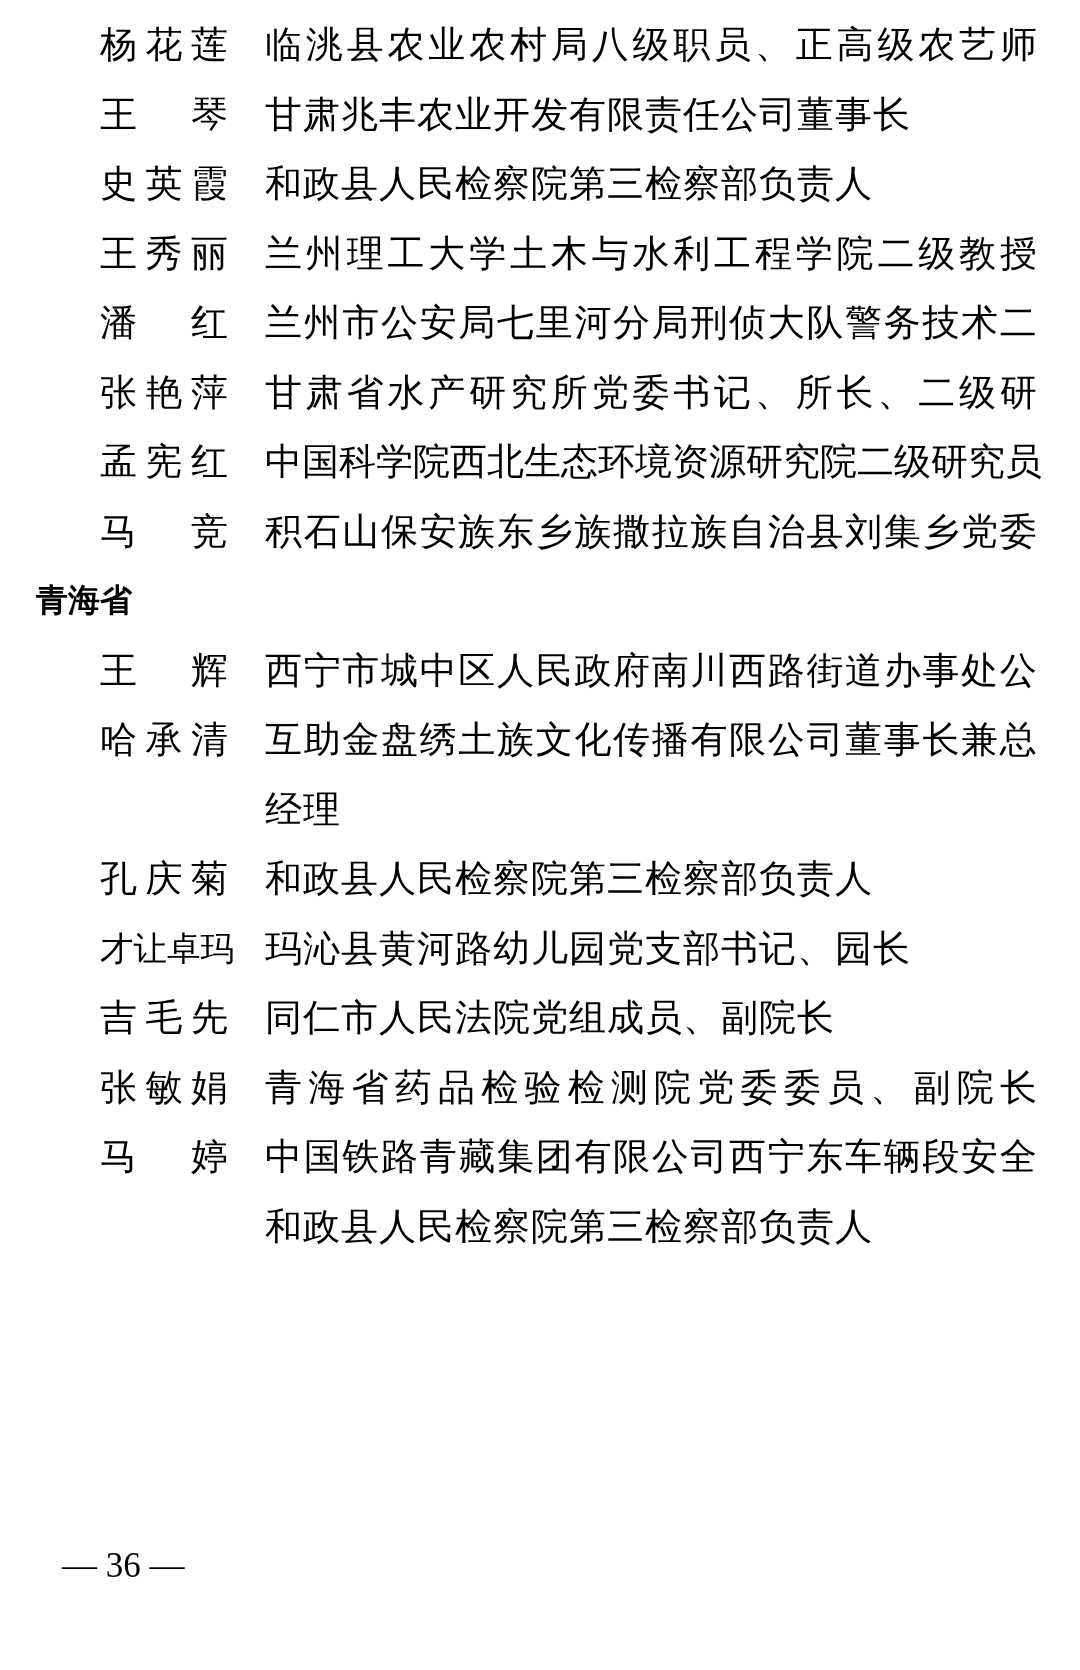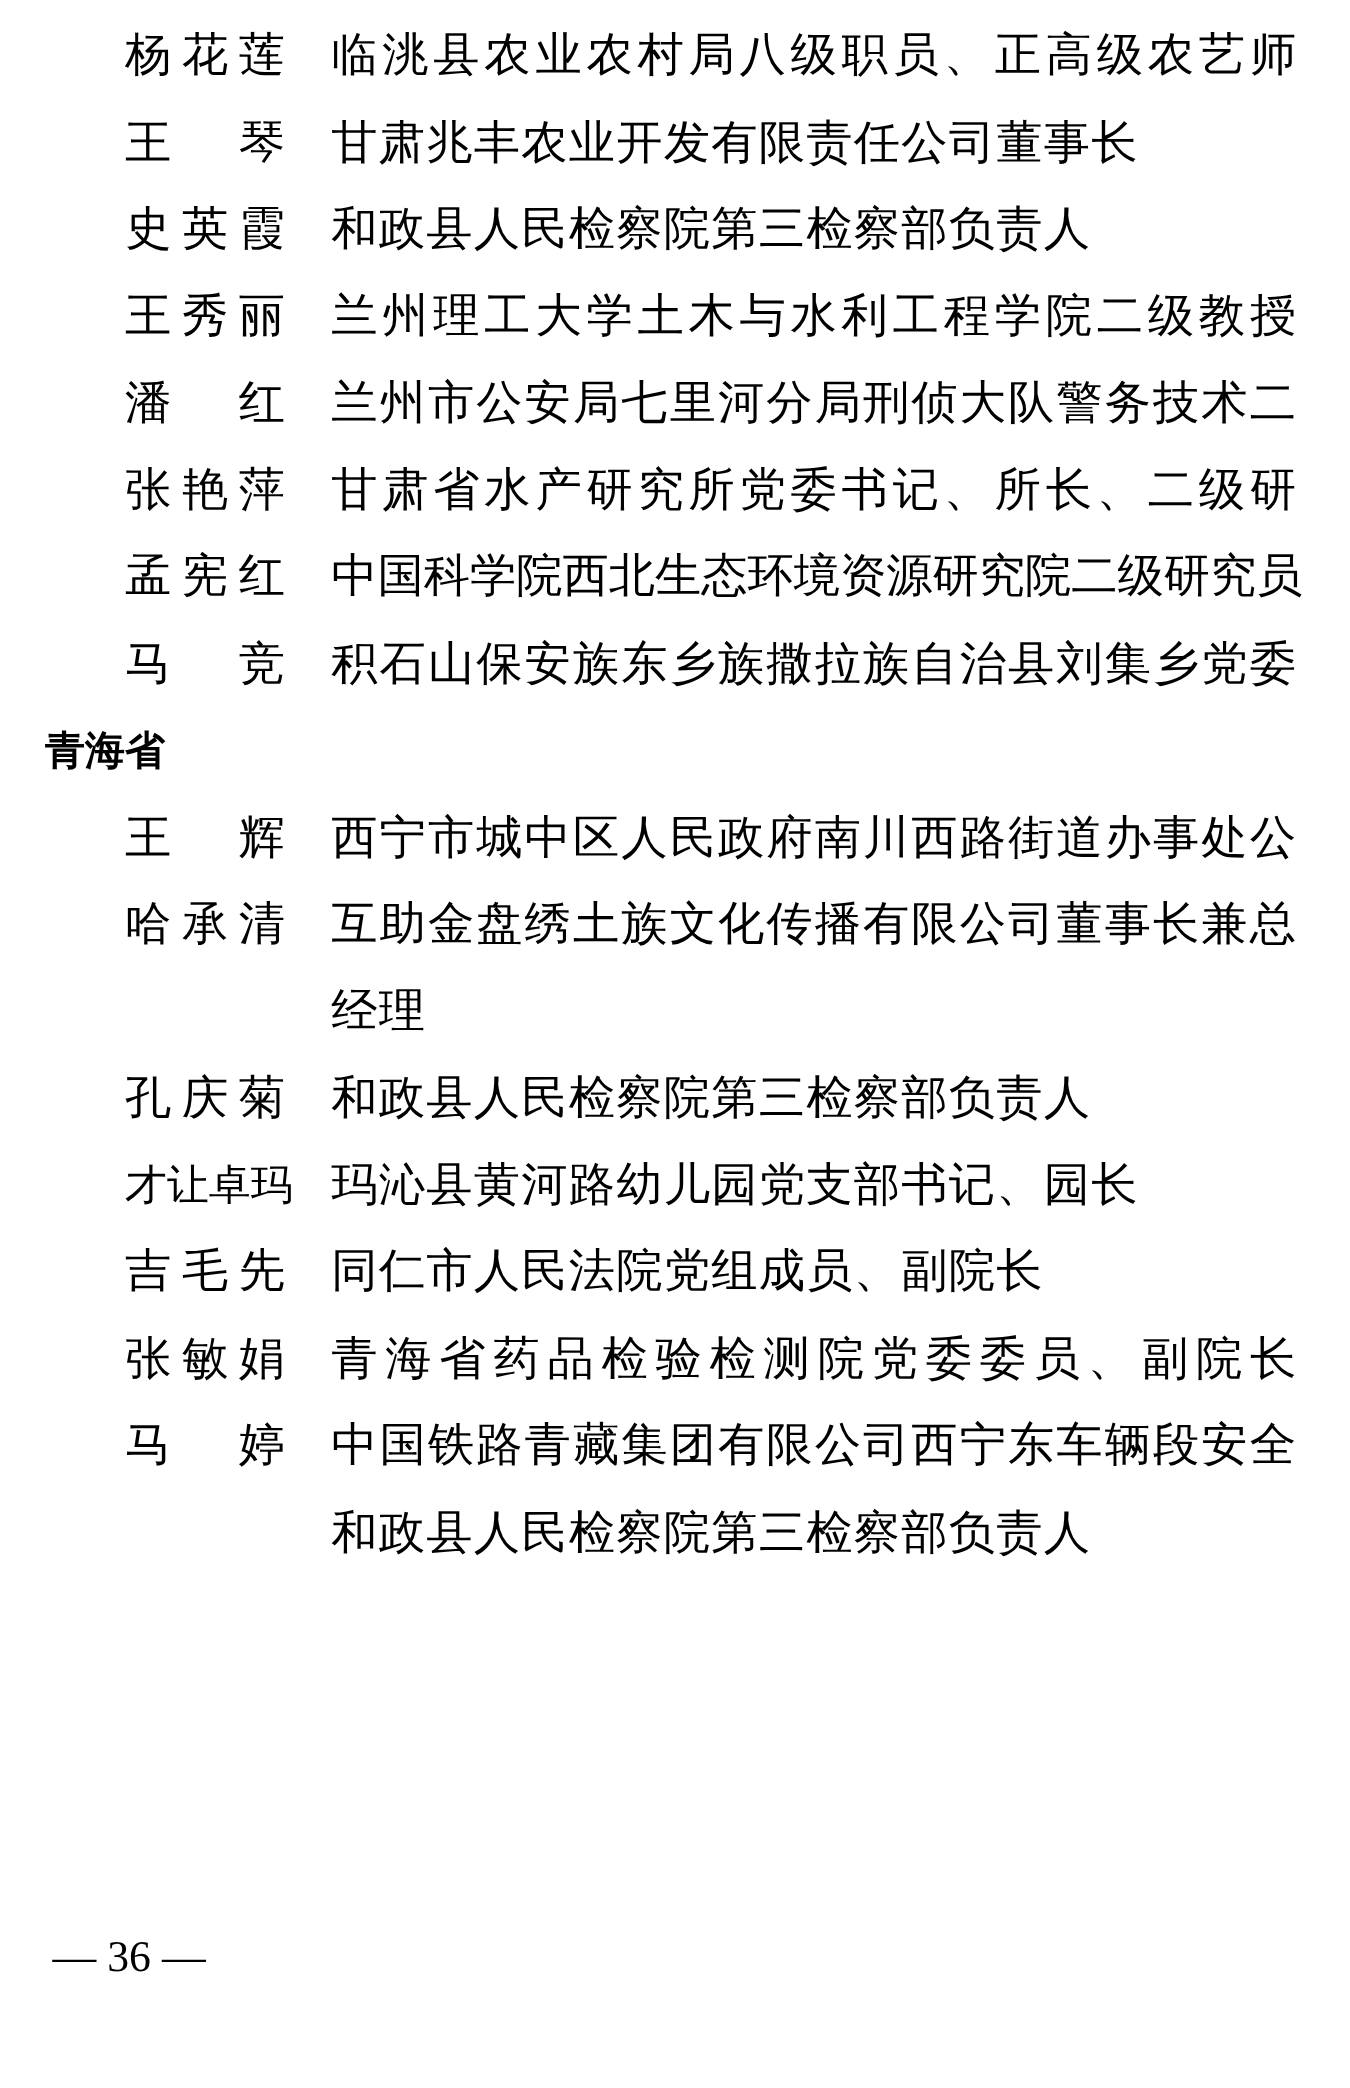--- a/index.html
+++ b/index.html
@@ -57,21 +57,21 @@
     letter-spacing: 1px;
     line-height: 69.5px;
   }
   .line.fill {
     display: flex;
     justify-content: space-between;
     letter-spacing: 0;
   }
   .page-number {
     position: absolute;
-    left: 42px;
+    left: 62px;
     top: 1546px;
     font-size: 35px;
     line-height: 40px;
     white-space: nowrap;
     text-align: right;
   }
 </style>
 </head>
 <body>
 

